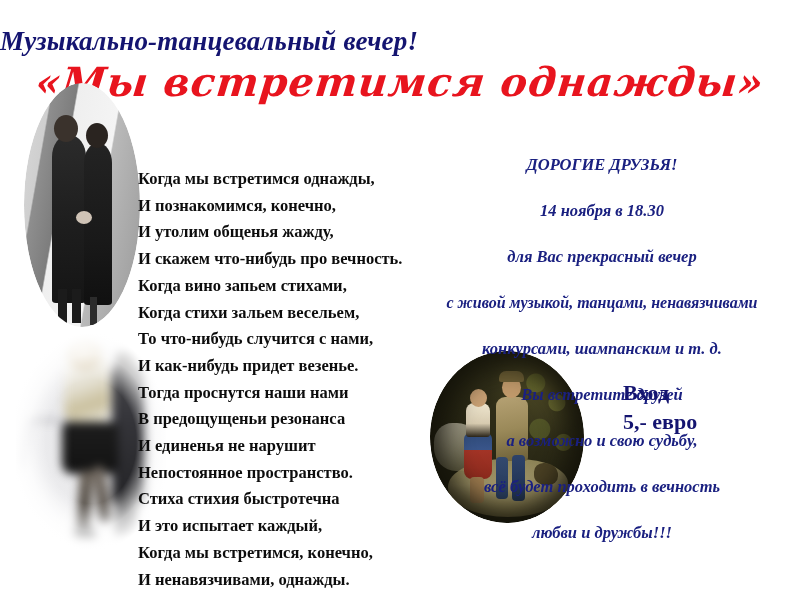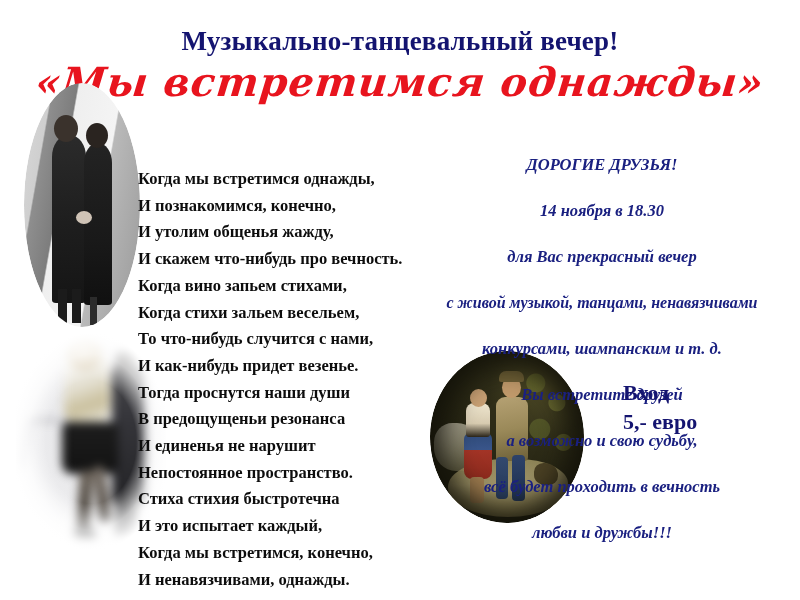--- a/index.html
+++ b/index.html
@@ -18,23 +18,24 @@
     background: #ffffff;
     overflow: hidden;
   }
 
   
   .title-main {
     position: absolute;
     left: 0;
     top: 26px;
     width: 800px;
-    text-align: center;
+    text-align: left;
     font-family: "Liberation Serif", "DejaVu Serif", serif;
     font-weight: bold;
+    font-style: italic;
     font-size: 27px;
     letter-spacing: 0.2px;
     color: #141470;
     white-space: nowrap;
   }
   .title-script {
     position: absolute;
     left: 0;
     top: 58px;
     width: 800px;
@@ -468,21 +469,21 @@
 
   <div class="poem">
     <div class="line">Когда мы встретимся однажды,</div>
     <div class="line">И познакомимся, конечно,</div>
     <div class="line">И утолим общенья жажду,</div>
     <div class="line">И скажем что-нибудь про вечность.</div>
     <div class="line">Когда вино запьем стихами,</div>
     <div class="line">Когда стихи зальем весельем,</div>
     <div class="line">То что-нибудь случится с нами,</div>
     <div class="line">И как-нибудь придет везенье.</div>
-    <div class="line">Тогда проснутся наши души</div>
+    <div class="line">Тогда проснутся наши нами</div>
     <div class="line">В предощущеньи резонанса</div>
     <div class="line">И единенья не нарушит</div>
     <div class="line">Непостоянное пространство.</div>
     <div class="line">Стиха стихия быстротечна</div>
     <div class="line">И это испытает каждый,</div>
     <div class="line">Когда мы встретимся, конечно,</div>
     <div class="line">И ненавязчивами, однажды.</div>
     <div class="line">Петр Давыдов</div>
   </div>
 

